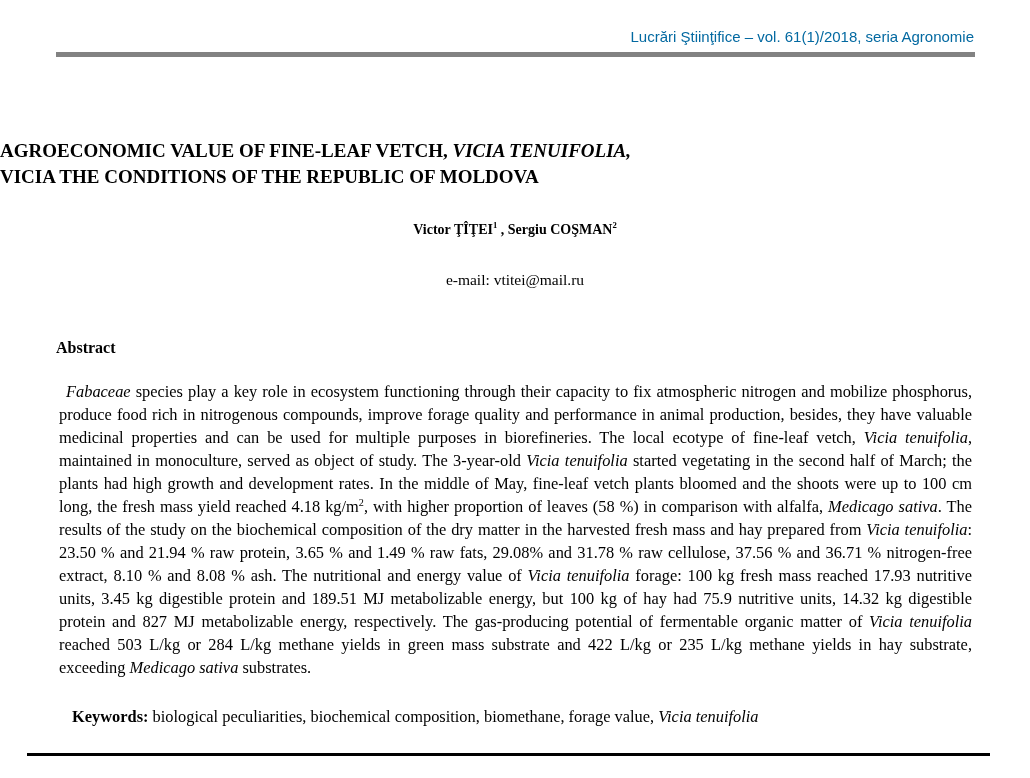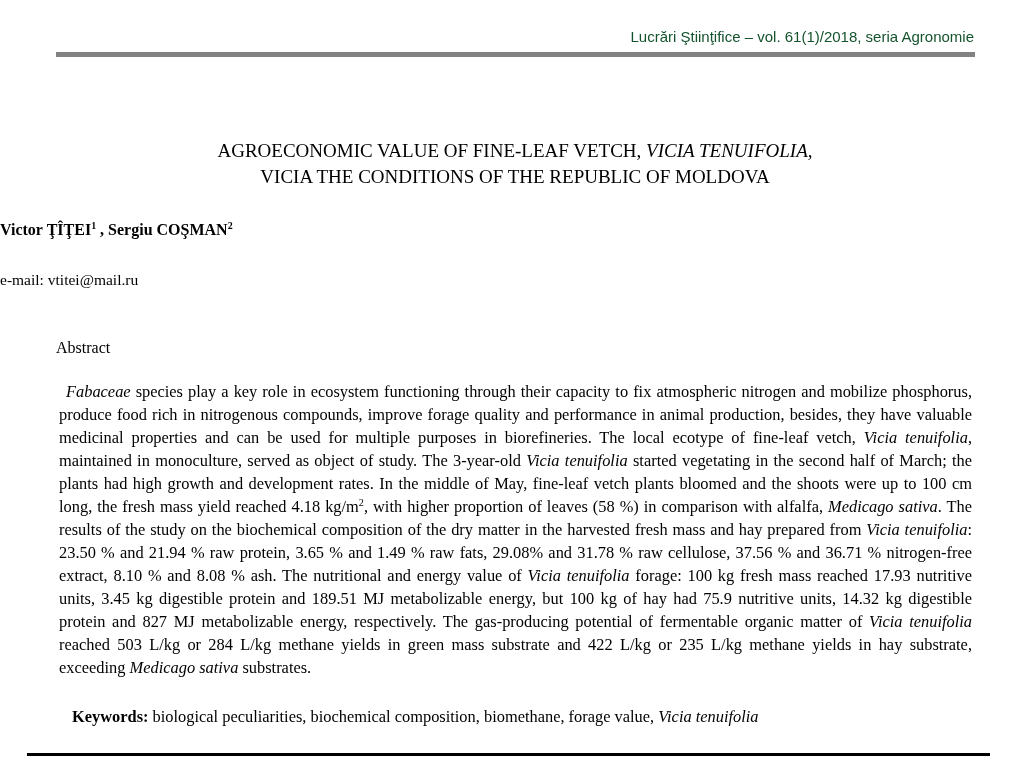--- a/index.html
+++ b/index.html
@@ -34,48 +34,50 @@
     left: 56px;
     width: 919px;
     height: 5px;
   }
   .title {
     position: absolute;
     top: 138px;
     left: 0;
     width: 100%;
     margin: 0;
-    text-align: center;
-    font-weight: normal;
+    text-align: left;
+    font-weight: bold;
     font-size: 19px;
     line-height: 26px;
   }
   .title .line { display: block; }
   .authors {
     position: absolute;
     top: 220px;
     left: 0;
     width: 100%;
+    text-align: center;
     font-weight: bold;
-    font-size: 16px;
+    font-size: 14px;
     line-height: 20px;
   }
   .email {
     position: absolute;
     top: 270px;
     left: 0;
     width: 100%;
+    text-align: center;
     font-size: 15.5px;
     line-height: 20px;
   }
   .abstract-heading {
     position: absolute;
     top: 338px;
     left: 56px;
-    font-weight: normal;
+    font-weight: bold;
     font-size: 16px;
     line-height: 20px;
   }
   .content {
     position: absolute;
     top: 377px;
     left: 56px;
     width: 919px;
   }
   .abstract-body {
@@ -103,21 +105,21 @@
     font-size: 0.62em;
     line-height: 0;
     vertical-align: super;
   }
 </style>
 </head>
 <body>
 
 <div class="page">
 
-  <div class="journal-line" style="color: #14532d;">Lucrări Ştiinţifice – vol. 61(1)/2018, seria Agronomie</div>
+  <div class="journal-line" style="color: #0369a1;">Lucrări Ştiinţifice – vol. 61(1)/2018, seria Agronomie</div>
 
   <div class="header-rule" style="background: rgb(130, 130, 130);"></div>
 
   <h1 class="title">
     <span class="line"><span>AGROECONOMIC VALUE OF FINE-LEAF VETCH, </span><span class="it">VICIA TENUIFOLIA,</span></span>
     <span class="line"><span>VICIA THE CONDITIONS OF THE REPUBLIC OF MOLDOVA</span></span>
   </h1>
 
   <div class="authors"><span>Victor ŢÎŢEI</span><sup>1</sup><span> , Sergiu COŞMAN</span><sup>2</sup></div>
 

